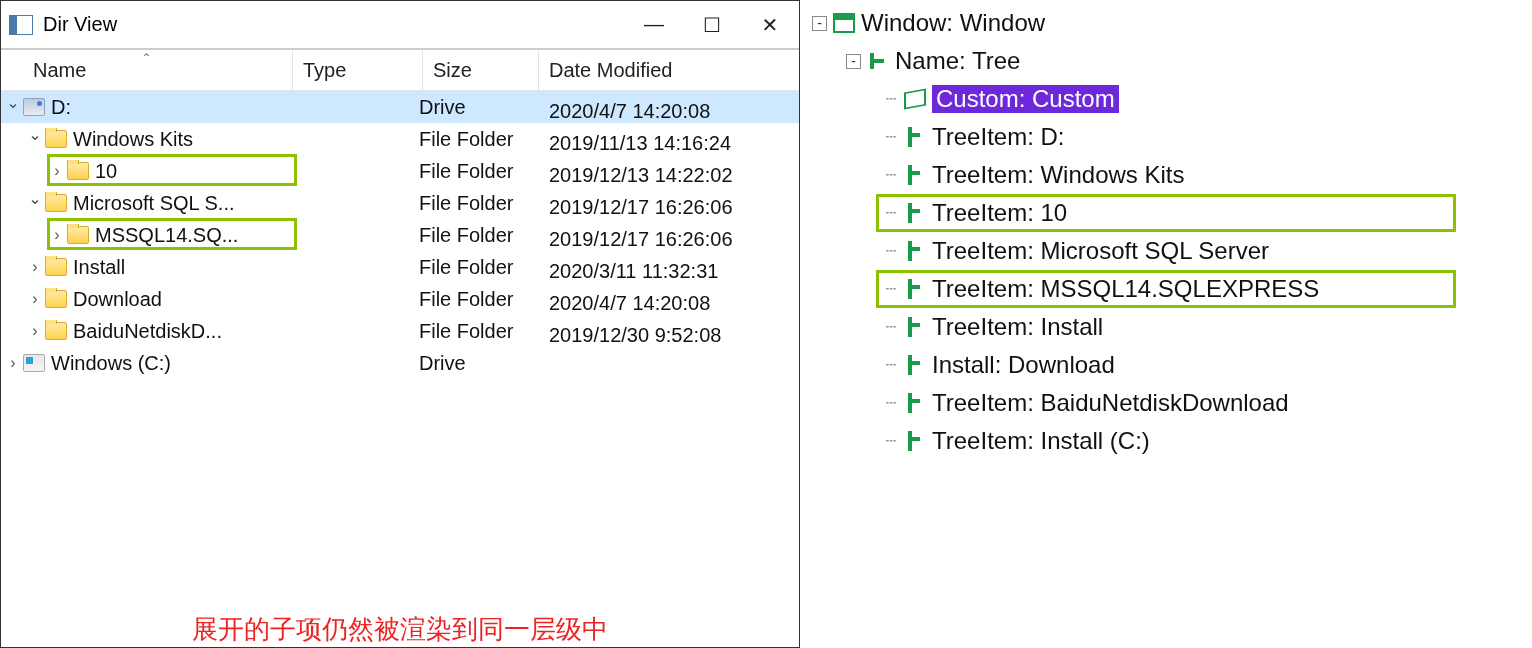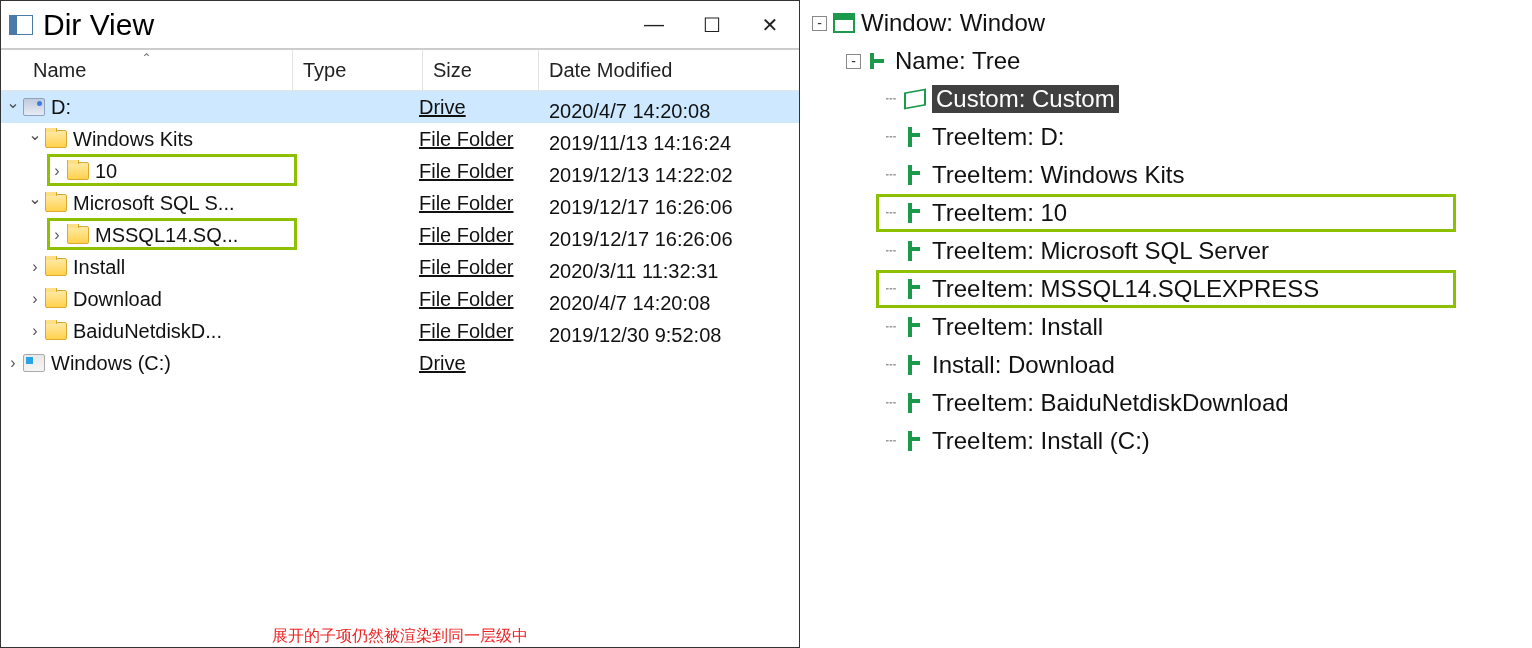--- a/index.html
+++ b/index.html
@@ -44,21 +44,21 @@
     margin-right: 10px;
   }
   .titlebar .app-icon::before {
     content: "";
     position: absolute;
     left: 0; top: 0;
     width: 30%; height: 100%;
     background: #4a7aaa;
   }
   .titlebar .title-text {
-    font-size: 30px;
+    font-size: 20px;
     flex: 1;
   }
   .win-btns { display: flex; height: 100%; }
   .win-btn {
     width: 58px; height: 100%;
     display: flex; align-items: center; justify-content: center;
     font-size: 20px; font-family: "Segoe UI Symbol", sans-serif;
     color: #222;
   }
 
@@ -90,21 +90,21 @@
     height: 32px;
     display: flex;
     align-items: center;
     font-size: 20px;
     color: #111;
     white-space: nowrap;
   }
   .row.selected { background: #cde8ff; }
   .row .c-name  { width: 292px; display: flex; align-items: center; overflow: hidden; }
   .row .c-size  { width: 116px; padding-left: 10px; }
-  .row .c-type  { width: 130px; padding-left: 10px; text-decoration: underline; }
+  .row .c-type  { width: 130px; padding-left: 10px; }
   .row .c-date  { flex: 1; padding-left: 10px; margin-top: 8px; }
 
   .caret {
     width: 16px; text-align: center;
     color: #555; font-size: 16px;
     display: inline-block;
     margin-left: 4px;
   }
   .caret.down::before { content: "⌄"; line-height: 8px; display:inline-block; transform: translateY(-4px);}
   .caret.right::before { content: "›"; }
@@ -150,21 +150,21 @@
     background:#ffdf85; border:1px solid #dba92d; border-bottom:none;
     border-radius: 2px 2px 0 0;
   }
 
   .name-txt { overflow: hidden; text-overflow: ellipsis; white-space: nowrap; }
   .hl-box {
     position: absolute; border: 3px solid #8dc000; pointer-events: none;
   }
 
   .annotation {
-    color: #e22; font-size: 16px; padding: 18px 0 0 0;
+    color: #e22; font-size: 26px; padding: 18px 0 0 0;
     text-align: center;
   }
 
   
   .tree-row {
     height: 38px;
     display: flex; align-items: center;
     font-size: 24px; color: #111;
     white-space: nowrap;
   }
@@ -223,21 +223,21 @@
     background:#1a9a4a;
   }
   .tree-icon.treeitem::after{
     content:""; position:absolute; left:4px; top:6px; width:12px; height:4px;
     background:#1a9a4a;
     box-shadow: 8px 4px 0 -2px #1a9a4a;
   }
 
   .tree-label {}
   .tree-label.sel {
-    background:#404040; color:#fff; padding:0 4px;
+    background:#6d28d9; color:#fff; padding:0 4px;
   }
 
   .right-hl {
     position:absolute; border:3px solid #8dc000; pointer-events:none;
   }
   .rel { position: relative; }
 </style>
 </head>
 <body>
 

